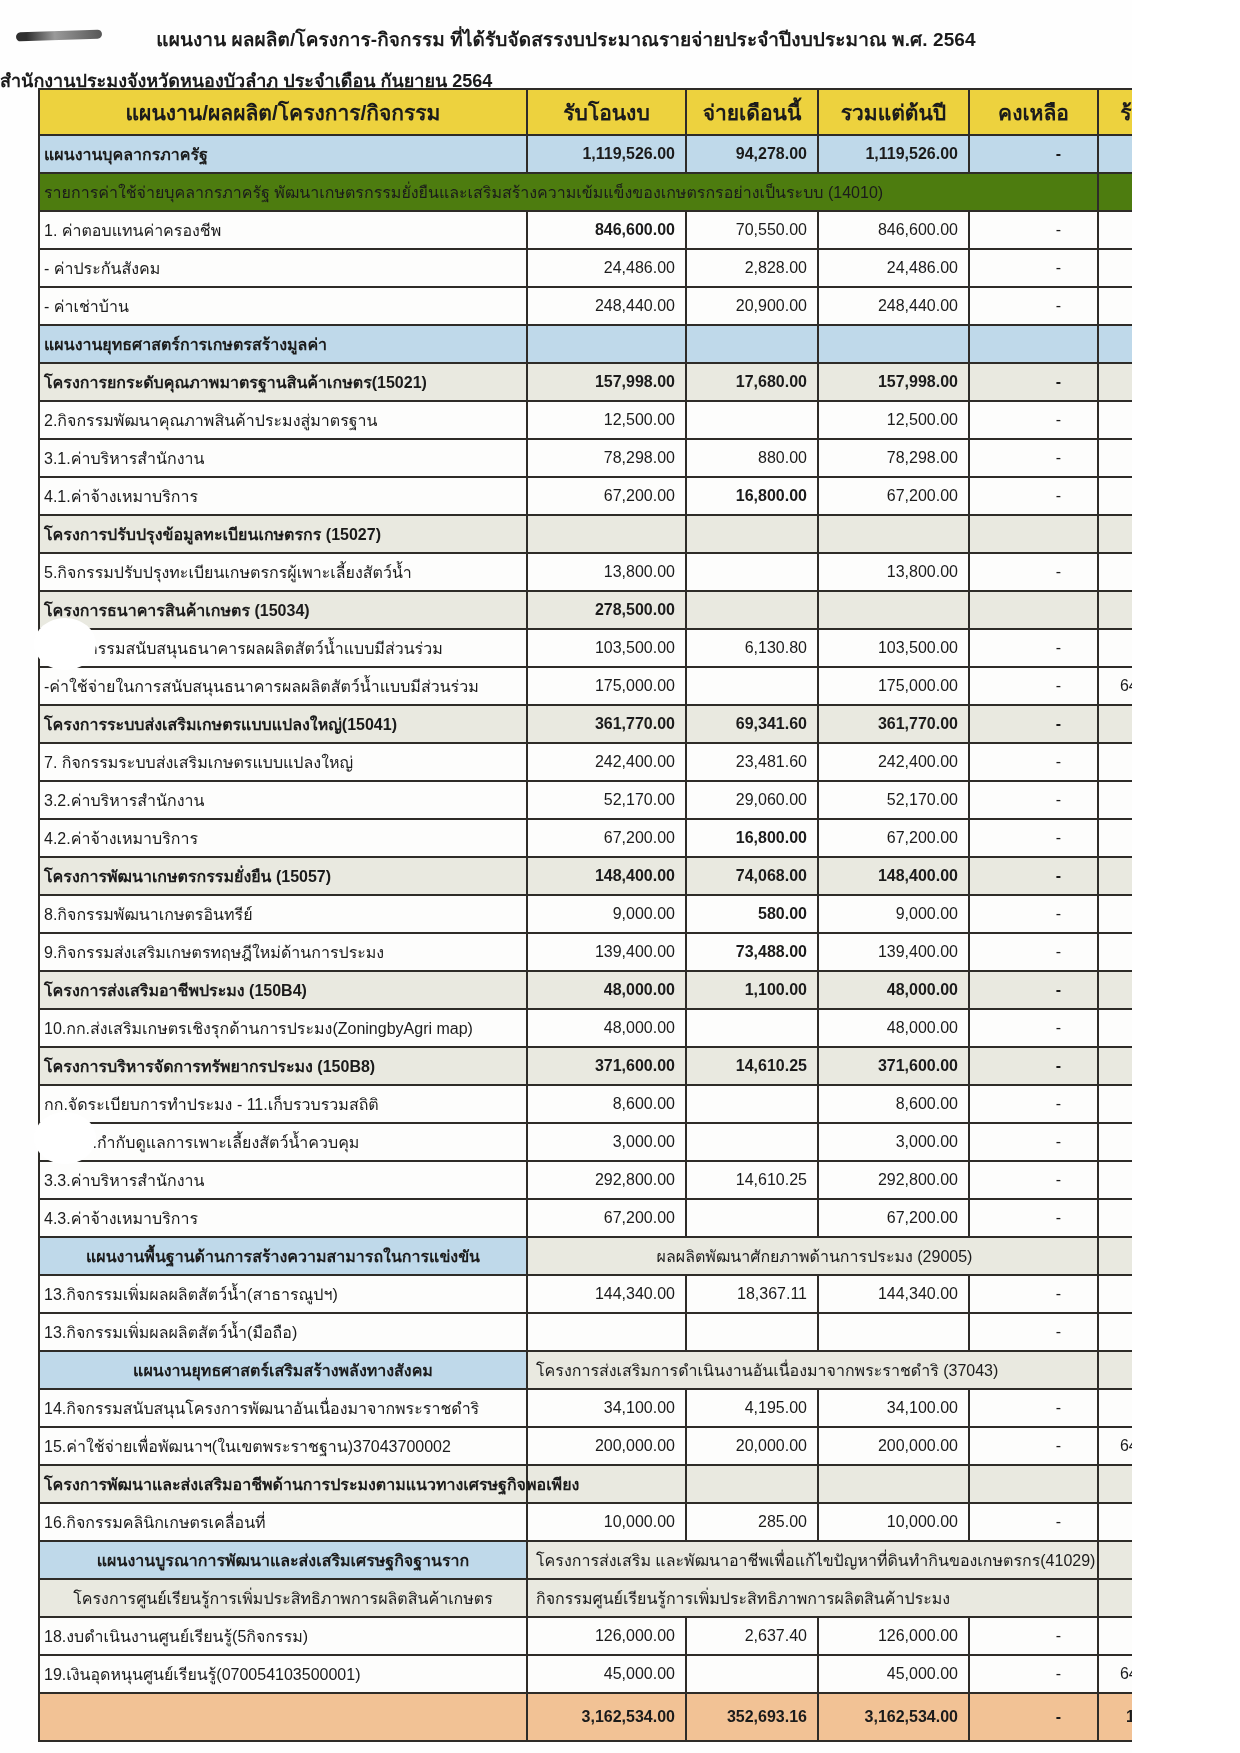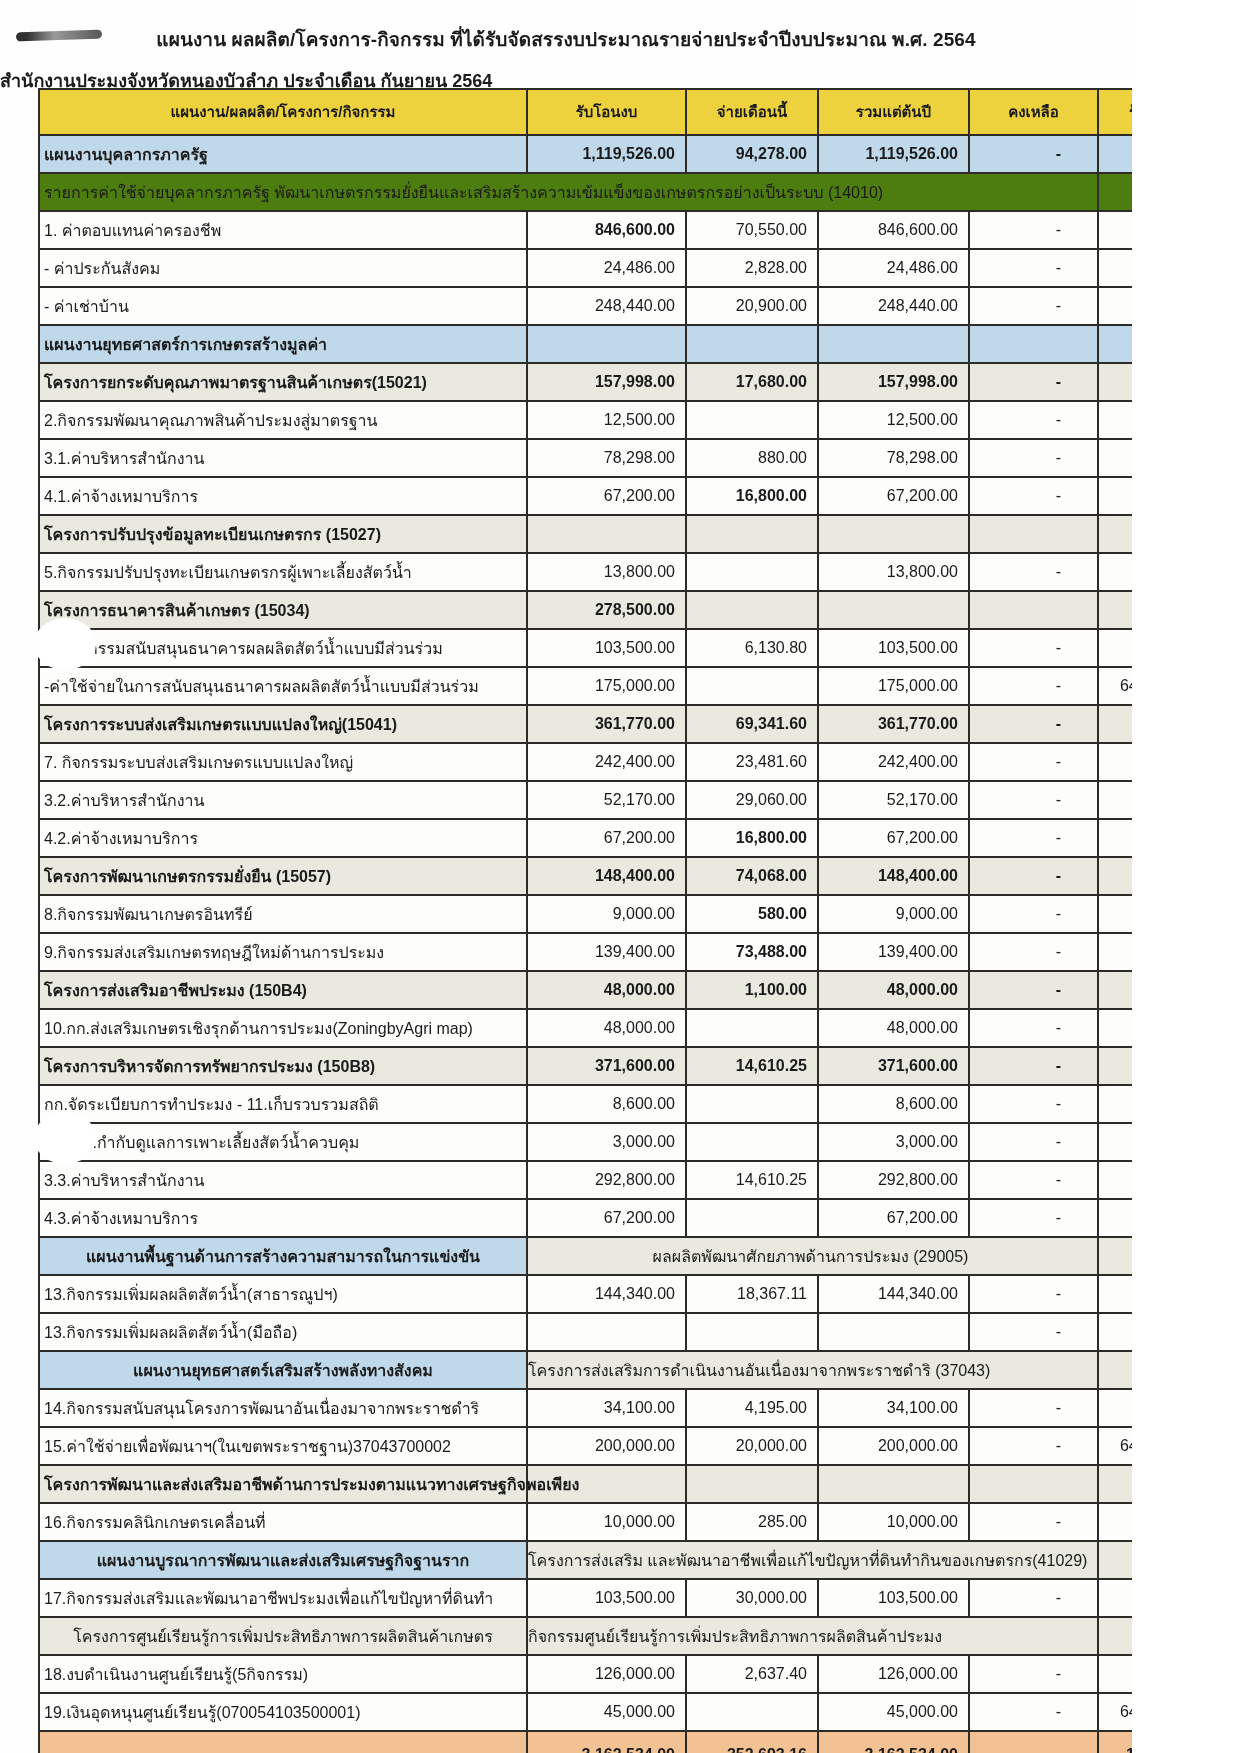--- a/index.html
+++ b/index.html
@@ -34,41 +34,41 @@
   }
   table.budget col.c-label{width:488px;}
   table.budget col.c-recv{width:159px;}
   table.budget col.c-paid{width:132px;}
   table.budget col.c-ytd{width:151px;}
   table.budget col.c-rem{width:129px;}
   table.budget col.c-pct{width:105px;}
 
   th,td{border:2px solid #2e2c28;}
   thead th{
-    background:#EDD23E;height:40px;font-size:15px;font-weight:700;
+    background:#EDD23E;height:40px;font-size:21px;font-weight:700;
     padding:2px 4px;text-align:center;
   }
   td{height:34px;padding:1px 4px;overflow:visible;}
 
   td.label{text-align:left;position:relative;}
   td.label .lt{white-space:nowrap;}
   td.num{text-align:right;padding-right:10px;font-variant-numeric:tabular-nums;}
   td.dash{text-align:right;padding-right:36px;}
   td.pct{text-align:center;}
   td.center{text-align:center;}
   .bold{font-weight:700;}
 
   .row-item td{background:#fdfdfc;}
   .row-section td{background:#BFD9EA;font-weight:700;}
   .row-project td{background:#E9E9E0;font-weight:700;}
   .row-fullspan td{background:#4d7c0f;font-weight:400;}
   .row-total td{background:#F2C295;font-weight:700;height:44px;}
   .row-split td{background:#E9E9E0;text-align:center;}
   .row-split td.bg-blue{background:#BFD9EA;font-weight:700;}
-  .row-split td.span-text{text-align:left;padding-left:0;white-space:nowrap;font-weight:400;}
+  .row-split td.span-text{text-align:left;padding-left:8px;white-space:nowrap;font-weight:400;}
   .row-split td.span-text.center{text-align:center;}
 
   
   .blob{
     position:absolute;left:-6px;top:-12px;width:62px;height:52px;
     background:#ffffff;border-radius:50%;z-index:2;
   }
   td.label.has-blob .lt{position:relative;z-index:1;margin-left:44px;}
 </style>
 </head>
@@ -383,28 +383,20 @@
           <td class="num">285.00</td>
           <td class="num">10,000.00</td>
           <td class="dash">-</td>
           <td class="pct"></td>
         </tr>
         <tr class="row-split">
           <td class="label bg-blue"><span class="lt">แผนงานบูรณาการพัฒนาและส่งเสริมเศรษฐกิจฐานราก</span></td>
           <td class="span-text" colspan="4">โครงการส่งเสริม และพัฒนาอาชีพเพื่อแก้ไขปัญหาที่ดินทำกินของเกษตรกร(41029)</td>
           <td class="pct"></td>
         </tr>
-        <tr class="row-item">
-          <td class="label"><span class="lt">17.กิจกรรมส่งเสริมและพัฒนาอาชีพประมงเพื่อแก้ไขปัญหาที่ดินทำ</span></td>
-          <td class="num">103,500.00</td>
-          <td class="num">30,000.00</td>
-          <td class="num">103,500.00</td>
-          <td class="dash">-</td>
-          <td class="pct"></td>
-        </tr>
         <tr class="row-split">
           <td class="label bg-gray"><span class="lt">โครงการศูนย์เรียนรู้การเพิ่มประสิทธิภาพการผลิตสินค้าเกษตร</span></td>
           <td class="span-text" colspan="4">กิจกรรมศูนย์เรียนรู้การเพิ่มประสิทธิภาพการผลิตสินค้าประมง</td>
           <td class="pct"></td>
         </tr>
         <tr class="row-item">
           <td class="label"><span class="lt">18.งบดำเนินงานศูนย์เรียนรู้(5กิจกรรม)</span></td>
           <td class="num">126,000.00</td>
           <td class="num">2,637.40</td>
           <td class="num">126,000.00</td>

